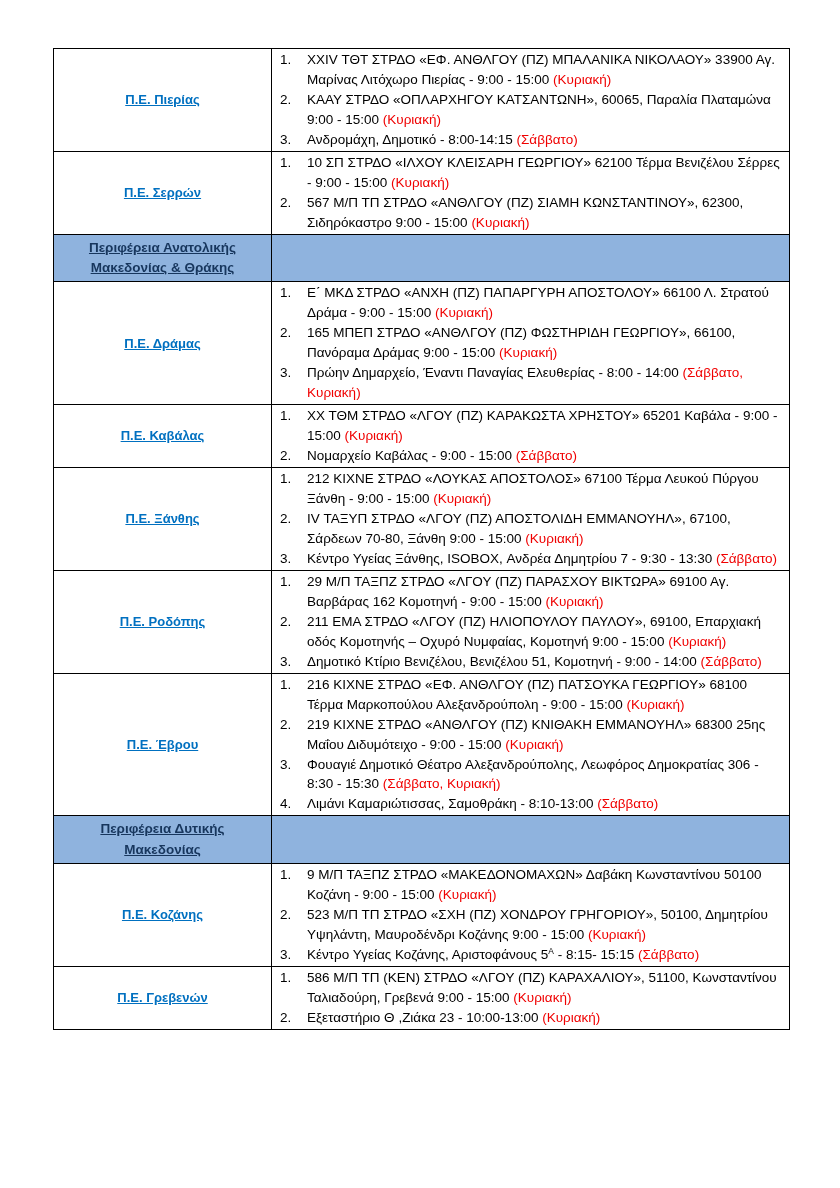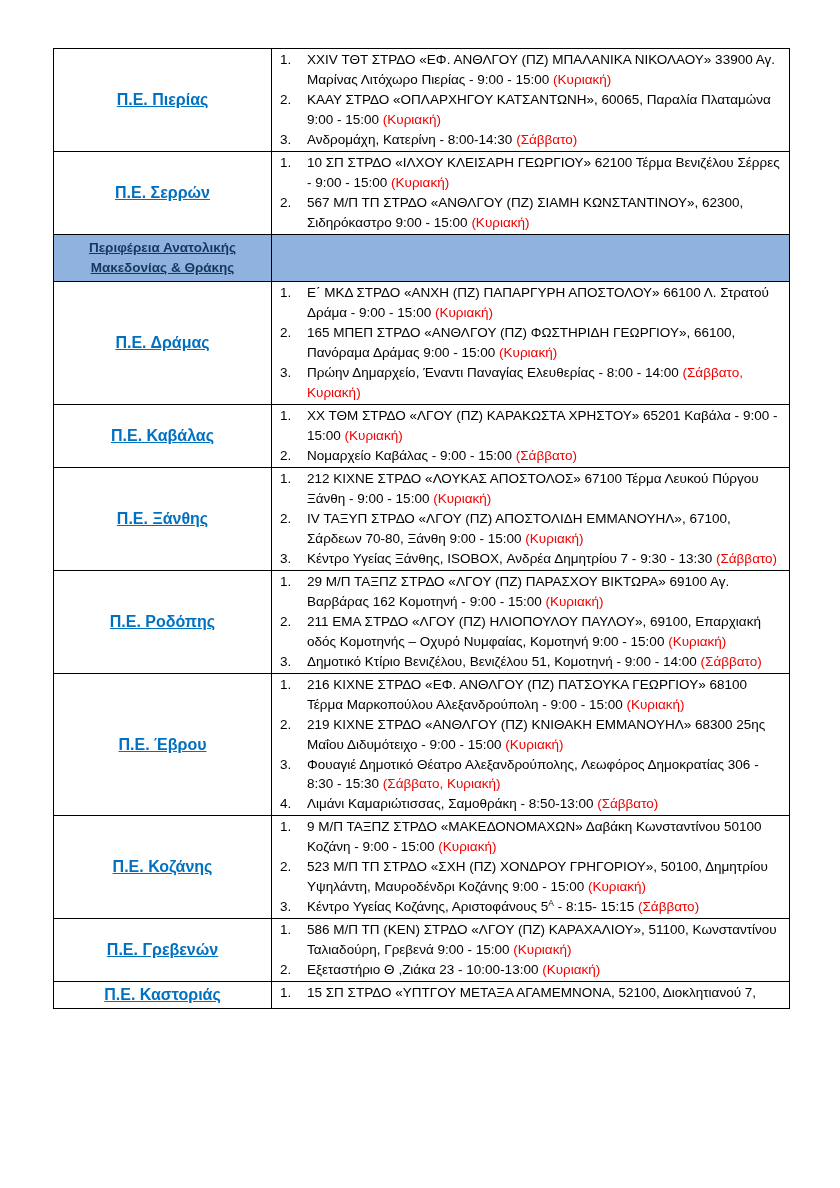--- a/index.html
+++ b/index.html
@@ -28,21 +28,21 @@
   td{
     border:1.6px solid var(--border);
     vertical-align:middle;
     padding:1px 0;
   }
   .label-cell{ text-align:center; }
   .region-link{
     color:var(--link-blue);
     font-weight:bold;
     text-decoration:underline;
-    font-size:16px;
+    font-size:13px;
     line-height:1.48;
     cursor:pointer;
   }
   .items-cell{ padding:1px 4px 1px 8px; vertical-align:top; }
   .li{
     display:flex;align-items:flex-start;
     font-size:13.5px;line-height:1.48;color:#000;
   }
   .num{ flex:0 0 27px; }
   .txt{ flex:1; }
@@ -76,21 +76,21 @@
             <div class="li">
               <span class="num">1.</span>
               <span class="txt"><span>XXIV ΤΘΤ ΣΤΡΔΟ «ΕΦ. ΑΝΘΛΓΟΥ (ΠΖ) ΜΠΑΛΑΝΙΚΑ ΝΙΚΟΛΑΟΥ» 33900 Αγ. Μαρίνας Λιτόχωρο Πιερίας - </span><span class="u">9:00 - 15:00</span><span> </span><span class="red">(Κυριακή)</span></span>
             </div>
             <div class="li">
               <span class="num">2.</span>
               <span class="txt"><span>ΚΑΑΥ ΣΤΡΔΟ «ΟΠΛΑΡΧΗΓΟΥ ΚΑΤΣΑΝΤΩΝΗ», 60065, Παραλία Πλαταμώνα </span><span class="u">9:00 - 15:00 </span><span class="red">(Κυριακή)</span></span>
             </div>
             <div class="li">
               <span class="num">3.</span>
-              <span class="txt"><span>Ανδρομάχη, Κατερίνη - </span><span class="u">8:00-14:30</span><span> </span><span class="red">(Σάββατο)</span></span>
+              <span class="txt"><span>Ανδρομάχη, Δημοτικό - </span><span class="u">8:00-14:15</span><span> </span><span class="red">(Σάββατο)</span></span>
             </div>
           </td>
         </tr>
         <tr>
           <td class="label-cell"><span class="region-link">Π.Ε. Σερρών</span></td>
           <td class="items-cell">
             <div class="li">
               <span class="num">1.</span>
               <span class="txt"><span>10 ΣΠ ΣΤΡΔΟ «ΙΛΧΟΥ ΚΛΕΙΣΑΡΗ ΓΕΩΡΓΙΟΥ» 62100 Τέρμα Βενιζέλου Σέρρες - </span><span class="u">9:00 - 15:00 </span><span class="red">(Κυριακή)</span></span>
             </div>
@@ -178,23 +178,27 @@
             <div class="li">
               <span class="num">2.</span>
               <span class="txt"><span>219 ΚΙΧΝΕ ΣΤΡΔΟ «ΑΝΘΛΓΟΥ (ΠΖ) ΚΝΙΘΑΚΗ ΕΜΜΑΝΟΥΗΛ» 68300 25ης Μαΐου Διδυμότειχο - </span><span class="u">9:00 - 15:00 </span><span class="red">(Κυριακή)</span></span>
             </div>
             <div class="li">
               <span class="num">3.</span>
               <span class="txt"><span>Φουαγιέ Δημοτικό Θέατρο Αλεξανδρούπολης, Λεωφόρος Δημοκρατίας 306 - </span><span class="u">8:30 - 15:30 </span><span class="red">(Σάββατο, Κυριακή)</span></span>
             </div>
             <div class="li">
               <span class="num">4.</span>
-              <span class="txt"><span>Λιμάνι Καμαριώτισσας, Σαμοθράκη - </span><span class="u">8:50-13:00</span><span> </span><span class="red">(Σάββατο)</span></span>
-            </div>
-          </td>
+              <span class="txt"><span>Λιμάνι Καμαριώτισσας, Σαμοθράκη - </span><span class="u">8:10-13:00</span><span> </span><span class="red">(Σάββατο)</span></span>
+            </div>
+          </td>
+        </tr>
+        <tr class="header-row">
+          <td class="label-cell"><span class="header-label">Περιφέρεια Δυτικής Μακεδονίας</span></td>
+          <td class="items-cell"></td>
         </tr>
         <tr>
           <td class="label-cell"><span class="region-link">Π.Ε. Κοζάνης</span></td>
           <td class="items-cell">
             <div class="li">
               <span class="num">1.</span>
               <span class="txt"><span>9 Μ/Π ΤΑΞΠΖ ΣΤΡΔΟ «ΜΑΚΕΔΟΝΟΜΑΧΩΝ» Δαβάκη Κωνσταντίνου 50100 Κοζάνη - </span><span class="u">9:00 - 15:00 </span><span class="red">(Κυριακή)</span></span>
             </div>
             <div class="li">
               <span class="num">2.</span>
@@ -209,27 +213,18 @@
         <tr>
           <td class="label-cell"><span class="region-link">Π.Ε. Γρεβενών</span></td>
           <td class="items-cell">
             <div class="li">
               <span class="num">1.</span>
               <span class="txt"><span>586 Μ/Π ΤΠ (ΚΕΝ) ΣΤΡΔΟ «ΛΓΟΥ (ΠΖ) ΚΑΡΑΧΑΛΙΟΥ», 51100, Κωνσταντίνου Ταλιαδούρη, Γρεβενά </span><span class="u">9:00 - 15:00 </span><span class="red">(Κυριακή)</span></span>
             </div>
             <div class="li">
               <span class="num">2.</span>
               <span class="txt"><span>Εξεταστήριο Θ ,Ζιάκα 23 - </span><span class="u">10:00-13:00</span><span> </span><span class="red">(Κυριακή)</span></span>
-            </div>
-          </td>
-        </tr>
-        <tr>
-          <td class="label-cell"><span class="region-link">Π.Ε. Καστοριάς</span></td>
-          <td class="items-cell">
-            <div class="li">
-              <span class="num">1.</span>
-              <span class="txt"><span>15 ΣΠ ΣΤΡΔΟ «ΥΠΤΓΟΥ ΜΕΤΑΞΑ ΑΓΑΜΕΜΝΟΝΑ, 52100, Διοκλητιανού 7,</span></span>
             </div>
           </td>
         </tr>
       </tbody>
   </table>
 </div>
 
 </body></html>

